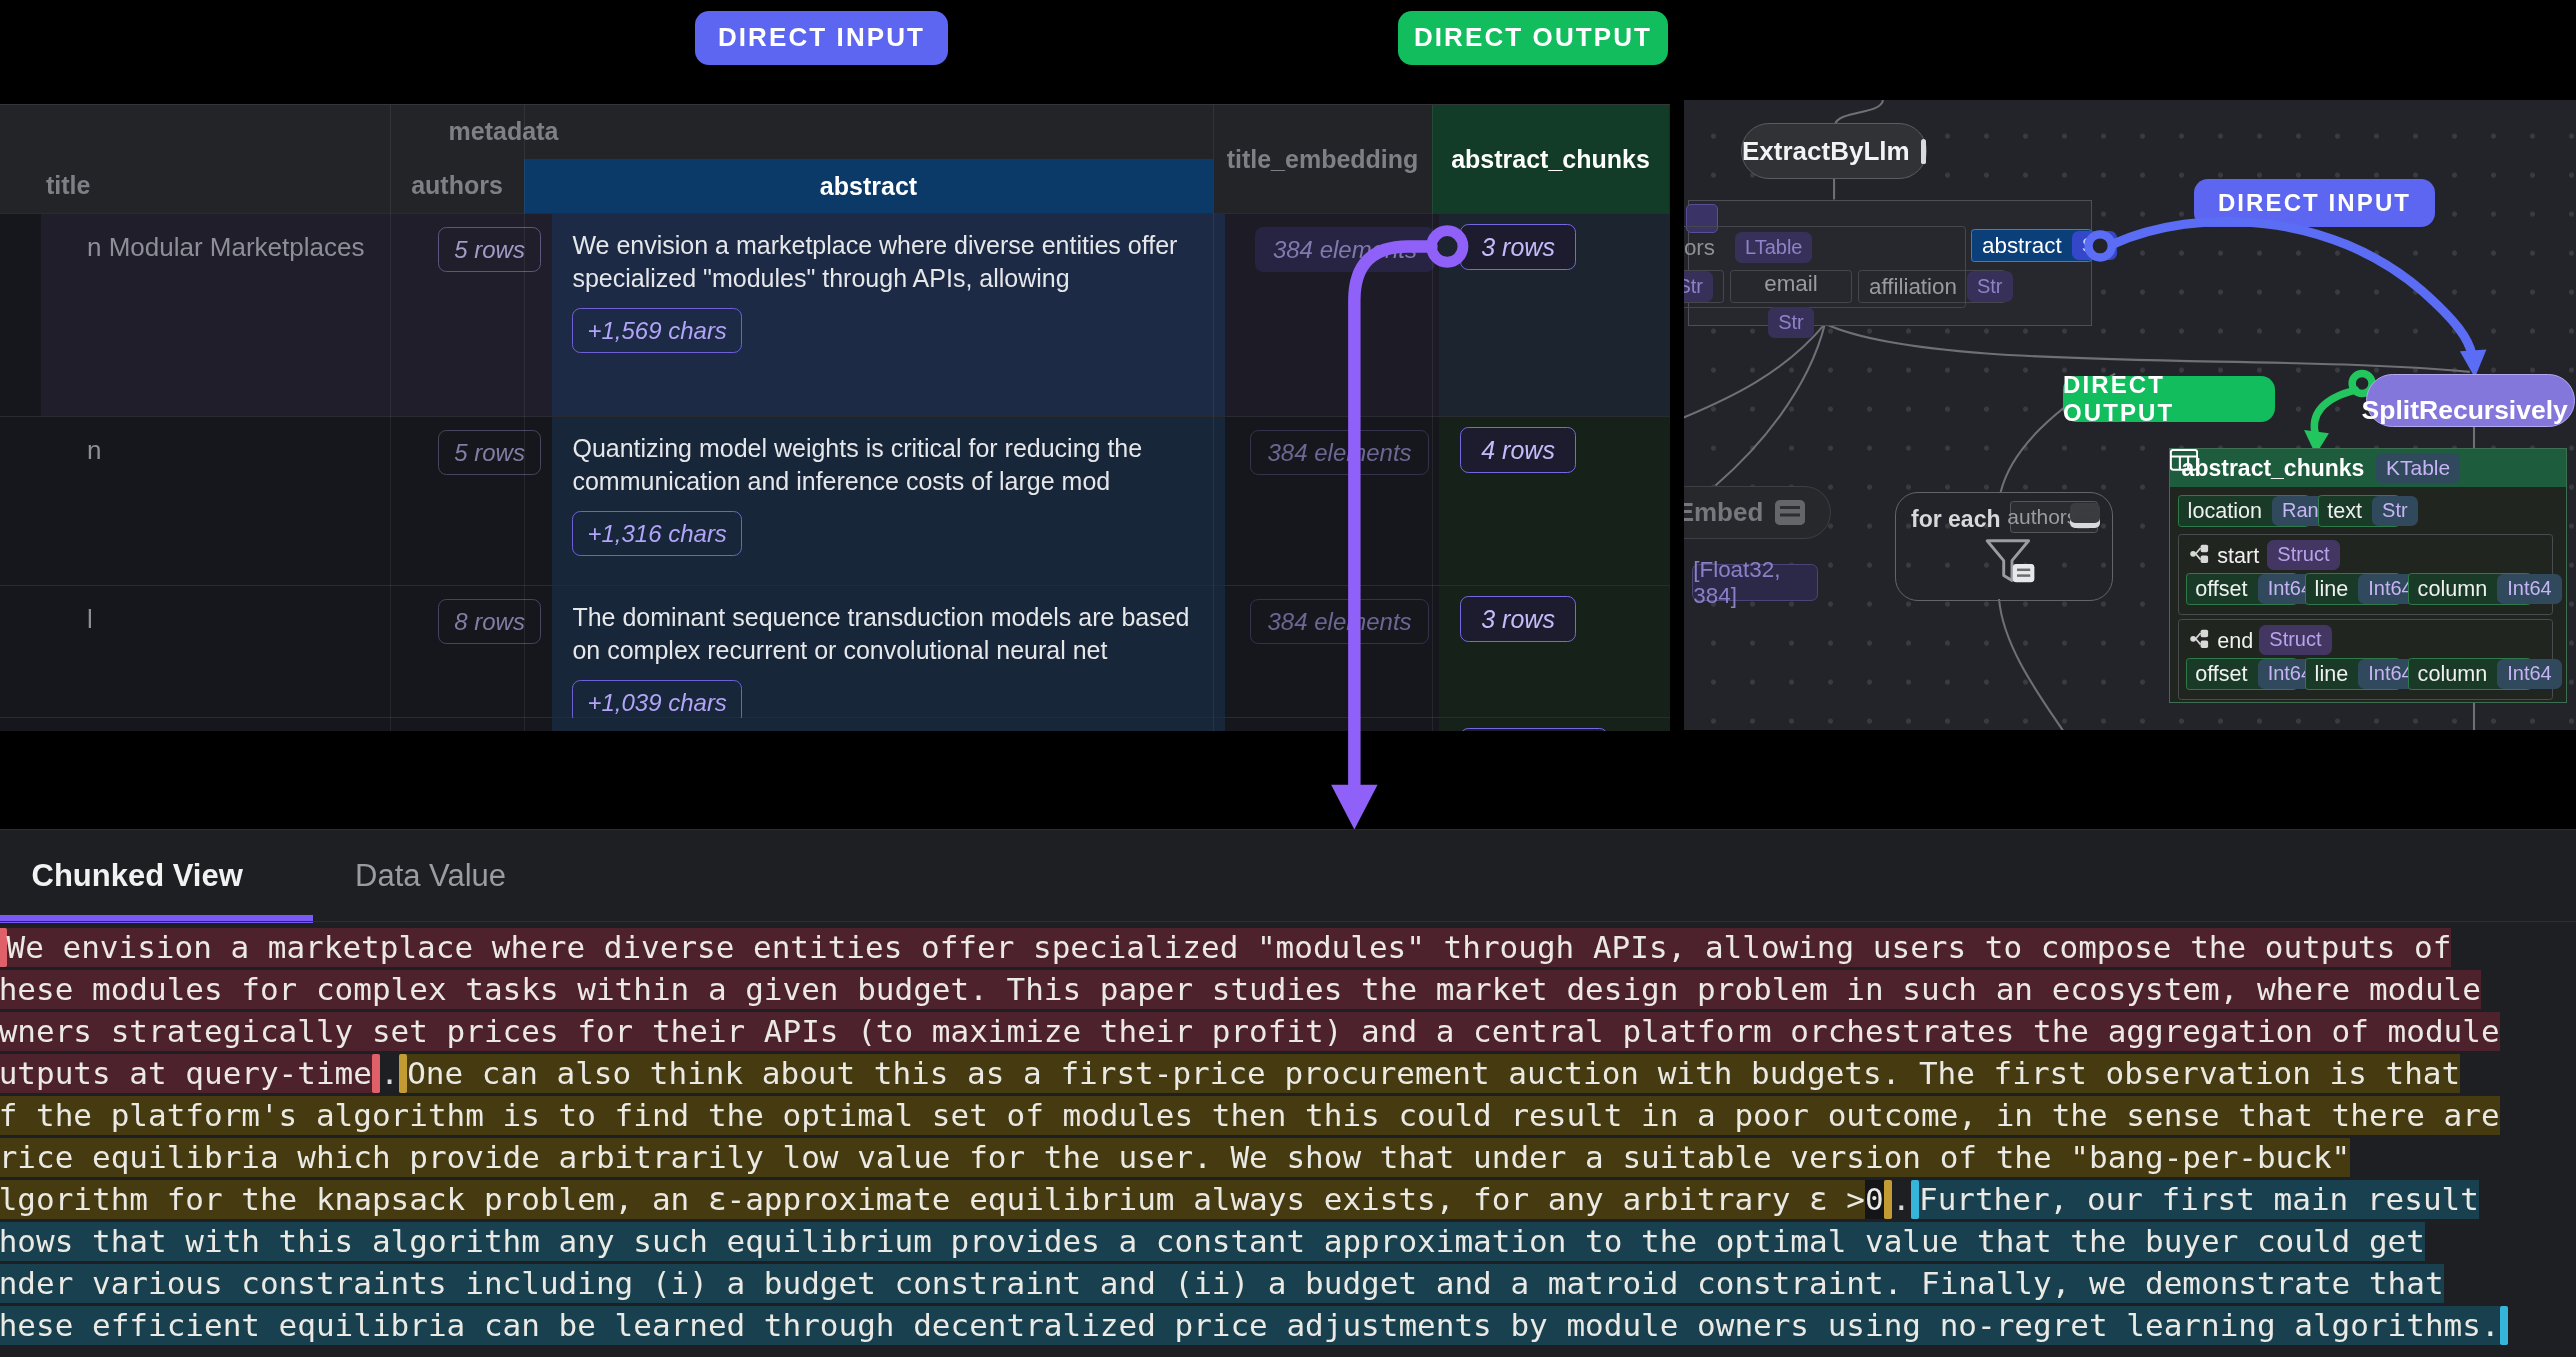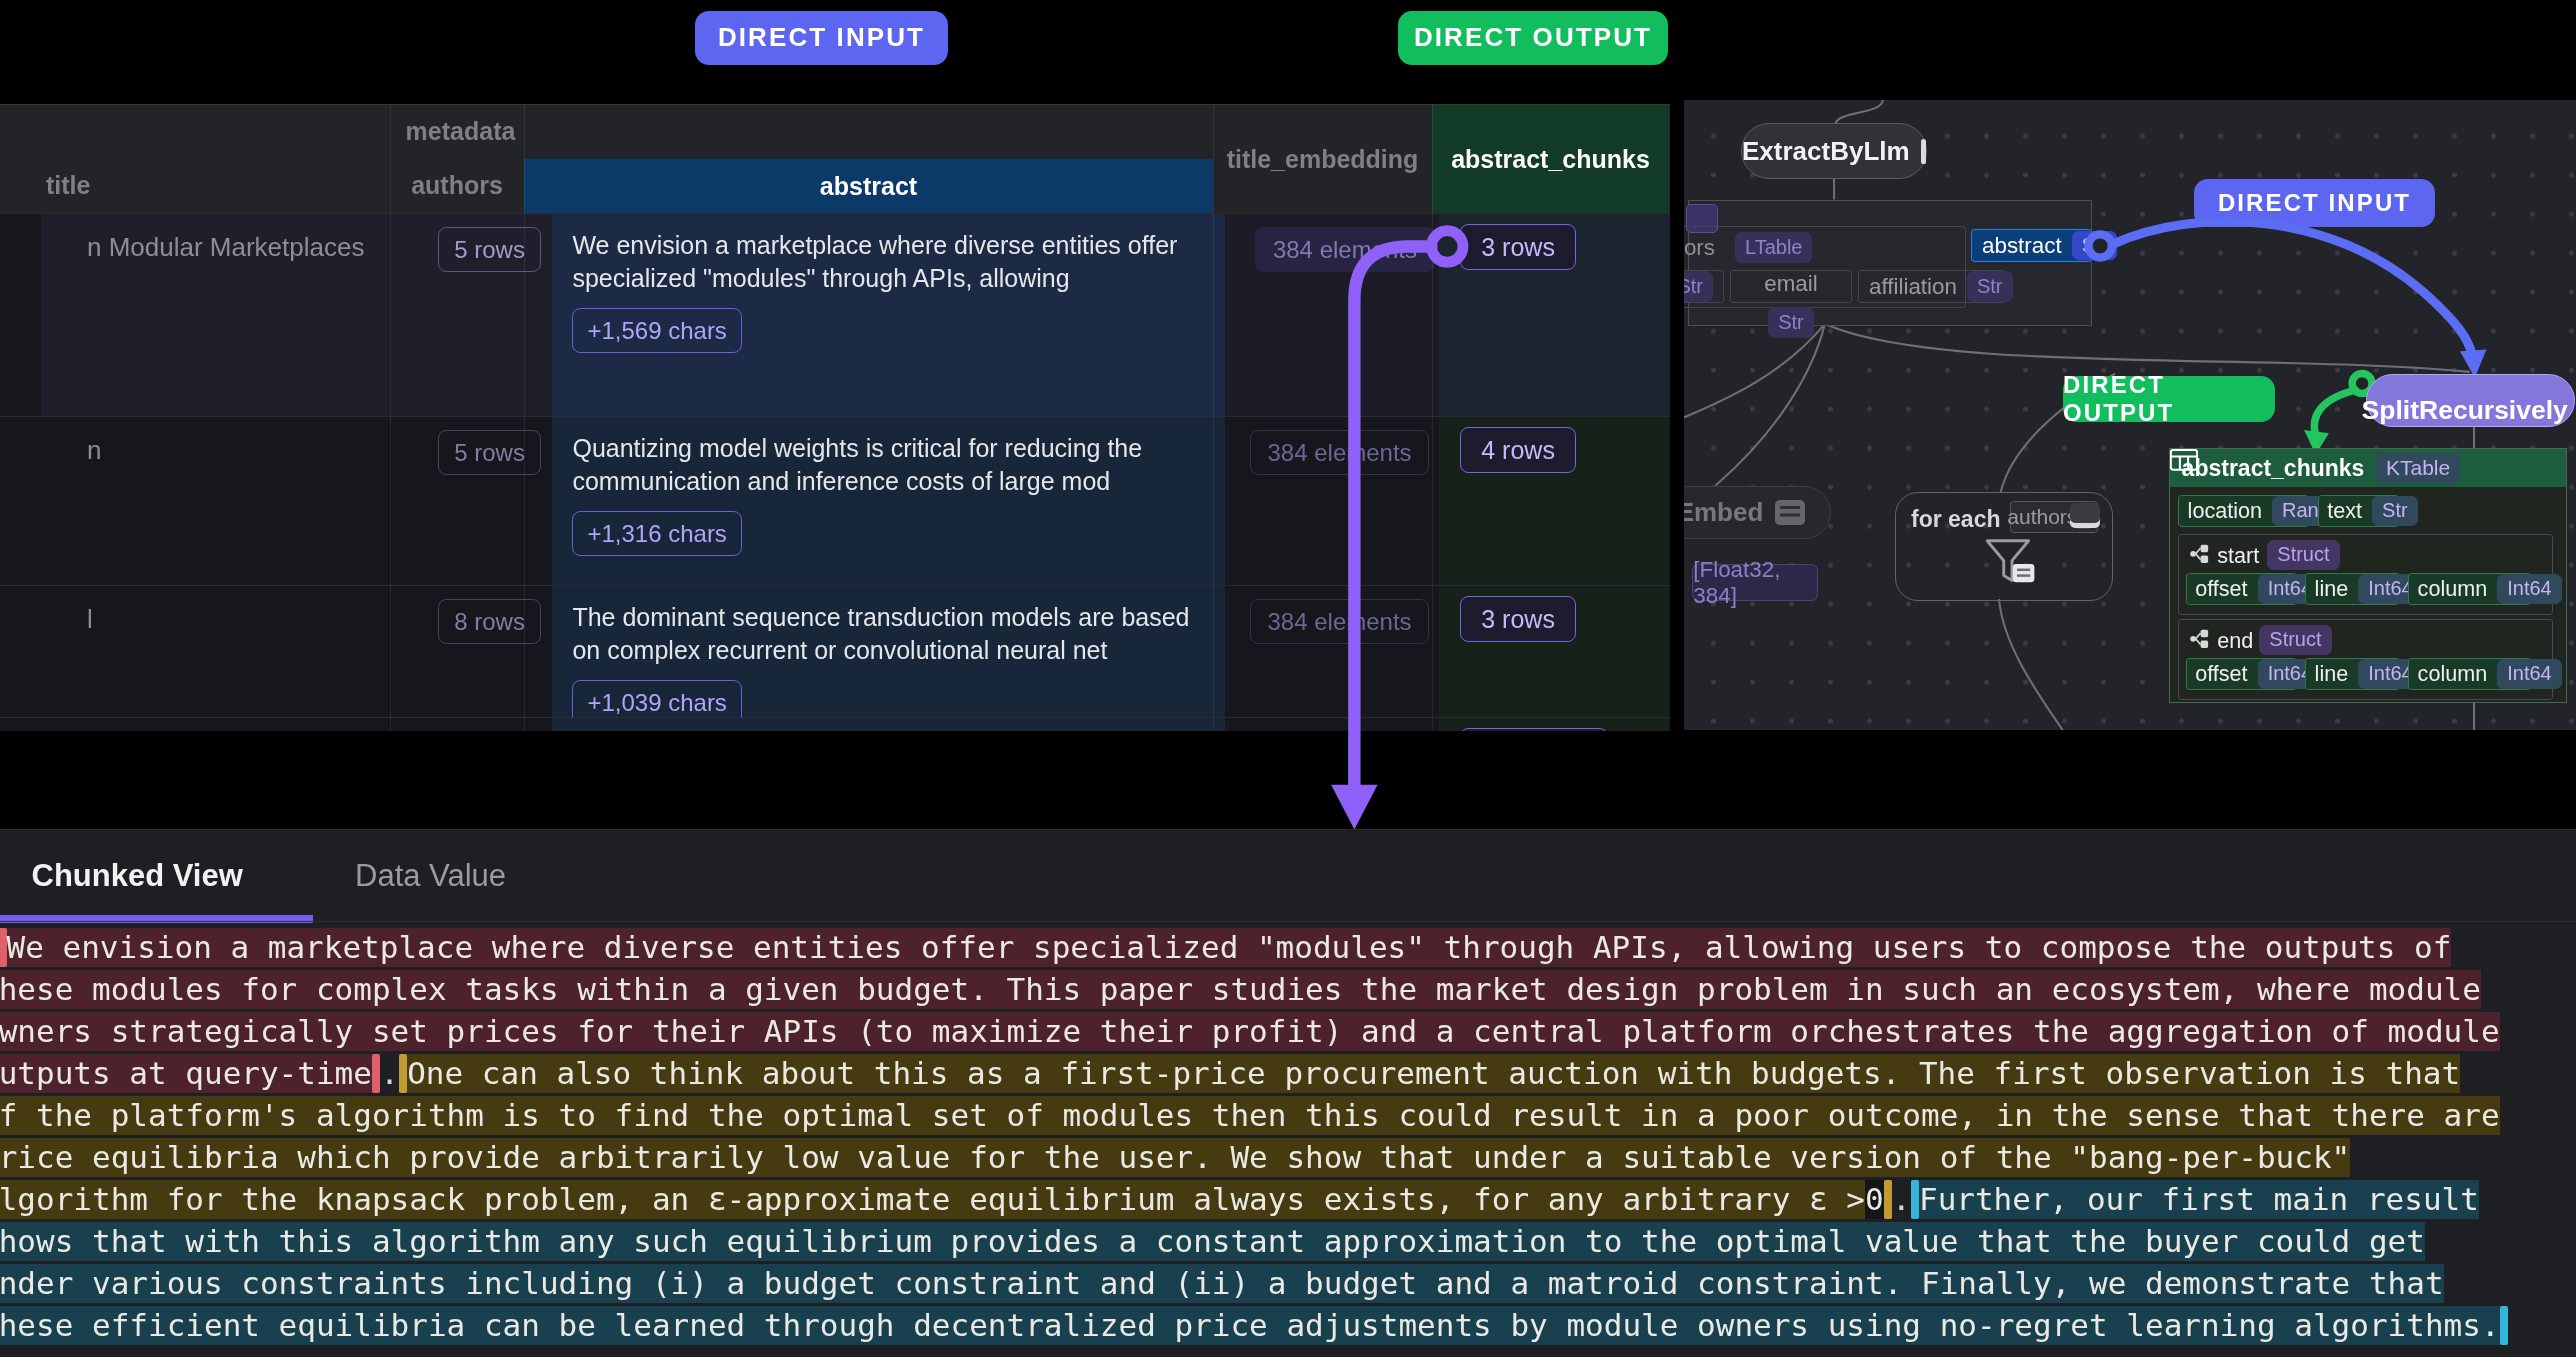--- a/index.html
+++ b/index.html
@@ -27,21 +27,21 @@
   #tbody{position:absolute;left:0;top:108px;width:1670px;}
   .row{display:flex;border-top:0.8px solid #2a2b31;}
   .c{position:relative;box-sizing:border-box;}
   .c-title{width:390px;margin-left:41px;} .c-auth{width:134px;} .c-abs{width:689px;} .c-emb{width:219px;} .c-chk{width:237px;}
   .row.sel .c-title,.row.sel .c-auth{background:#201e2b;}
   .row.sel .c-abs{background:#1c2a45;} .row.sel .c-emb{background:#1d1c26;} .row.sel .c-chk{background:#1c2430;}
   .row.dim .c-abs{background:#18263a;} .row.dim .c-chk{background:#152119;}
   .vsep{position:absolute;top:0;bottom:0;width:0.8px;background:rgba(255,255,255,0.07);}
   .titletxt{padding:18px 0 0 46px;font-size:26px;color:#8e8f96;white-space:nowrap;overflow:hidden;}
   .pill{display:inline-flex;align-items:center;justify-content:center;border-radius:8.3px;
-        font-size:24px;white-space:nowrap;box-sizing:border-box;}
+        font-size:24px;white-space:nowrap;box-sizing:border-box;font-style:italic;}
   .pill-rows{border:1.7px solid #49445f;color:#837da6;padding:7.5px 15px;margin:13.3px 0 0 16.6px;}
   .sel .pill-rows{border-color:#5d5680;color:#a29bc8;}
   .pill-chars{border:1.7px solid #6f60d8;color:#b2a4f8;padding:7.5px 14px;margin-top:13.3px;}
   .pill-emb-filled{background:#272343;color:#8179ae;padding:8.3px 18px;margin:13.3px 0 0 30px;border:none;}
   .pill-emb{border:1.7px solid #35324c;color:#6c6694;padding:7.5px 16.6px;margin:13.3px 0 0 25px;}
   .pill-chk{border:1.7px solid #7568e0;color:#c4bbfa;background:#1d1c2e;padding:7.5px 20px;margin:10px 0 0 21.6px;font-size:25px;}
   .absprev{padding:15px 0 0 20px;font-size:25px;line-height:33px;color:#e6e7e9;max-width:647px;}
 
   
   #graph{position:absolute;left:1684px;top:100px;width:892px;height:630px;background:#232429;
@@ -84,21 +84,21 @@
 </head>
 <body>
 
 <div id="stage">
 
   <div class="tagbadge tag-indigo" style="left:695px;top:10.8px;width:253px;height:54px;">DIRECT INPUT</div>
   <div class="tagbadge tag-green" style="left:1398px;top:10.8px;width:270px;height:54px;">DIRECT OUTPUT</div>
 
   <div id="dtable">
     <div class="thdr">
-      <div class="thdr-label" style="left:0;top:12.4px;width:921px;text-align:center;">metadata</div>
+      <div class="thdr-label" style="left:0;top:12.4px;width:921px;text-align:center;padding-left:43px;">metadata</div>
       <div class="thdr-label" style="left:46px;top:66px;">title</div>
       <div class="thdr-label" style="left:390px;top:66px;width:134px;text-align:center;">authors</div>
       <div class="cell-abs-hdr">abstract</div>
       <div class="cell-emb-hdr">title_embedding</div>
       <div class="cell-chk-hdr">abstract_chunks</div>
     </div>
 
     <div id="tbody">
 
       <div class="row sel" style="height:202px;">

